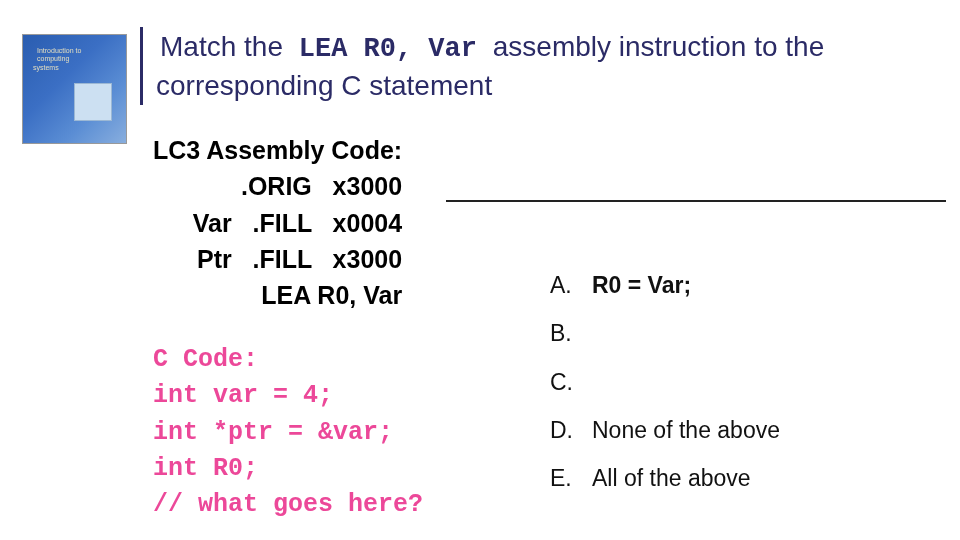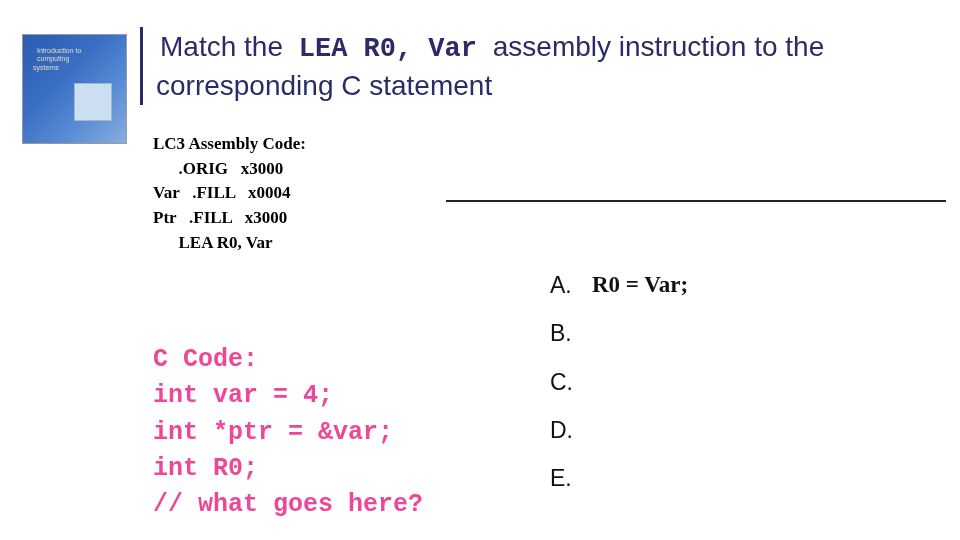--- a/index.html
+++ b/index.html
@@ -58,26 +58,27 @@
   }
   .title .mono {
     font-family: "Courier New", Courier, monospace;
     font-weight: bold;
     font-size: 27px;
   }
   .asm-block {
     position: absolute;
     left: 137px;
     top: 120px;
-    font-family: Liberation Serif, serif;
+    font-family: Liberation Sans, sans-serif;
     font-weight: bold;
-    font-size: 17px;
+    font-size: 25px;
     line-height: 1.45;
     white-space: pre;
     color: #000;
+    text-align: right;
   }
   .hr-line {
     position: absolute;
     left: 434px;
     top: 188px;
     width: 500px;
     height: 2px;
     background: #222;
   }
   .c-block {
@@ -96,21 +97,21 @@
     left: 530px;
     top: 247px;
     font-size: 23px;
     color: #111;
     line-height: 1.58;
     font-family: Verdana, Geneva, sans-serif;
   }
   .answers .row { display: flex; }
   .answers .label { width: 34px; }
   .answers .mono {
-    font-family: Liberation Serif, serif;
+    font-family: Liberation Sans, sans-serif;
     font-weight: bold;
   }
 </style>
 </head>
 <body>
 
 <div class="book-cover">
   <div class="book-label">
     <span>Introduction to</span><br>
     <span>computing systems</span>
@@ -144,17 +145,19 @@
     <span class="mono">R0 = Var;</span>
   </div>
   <div class="row">
     <span class="label">B.</span>
   </div>
   <div class="row">
     <span class="label">C.</span>
   </div>
   <div class="row">
     <span class="label">D.</span>
+    <span>None of the above</span>
   </div>
   <div class="row">
     <span class="label">E.</span>
+    <span>All of the above</span>
   </div>
 </div>
 
 </body></html>

